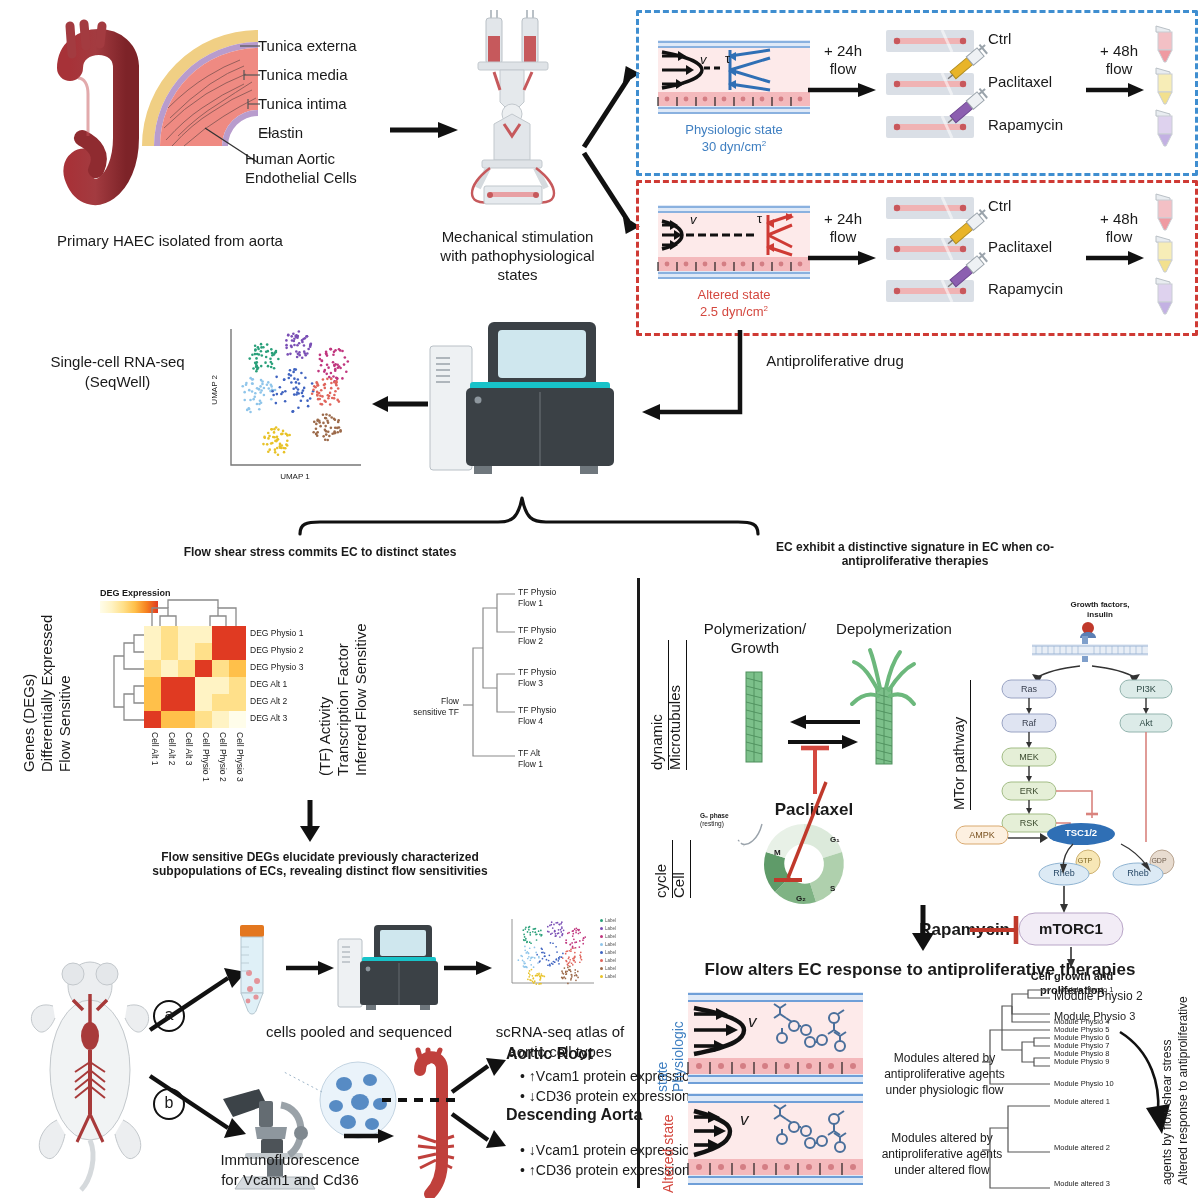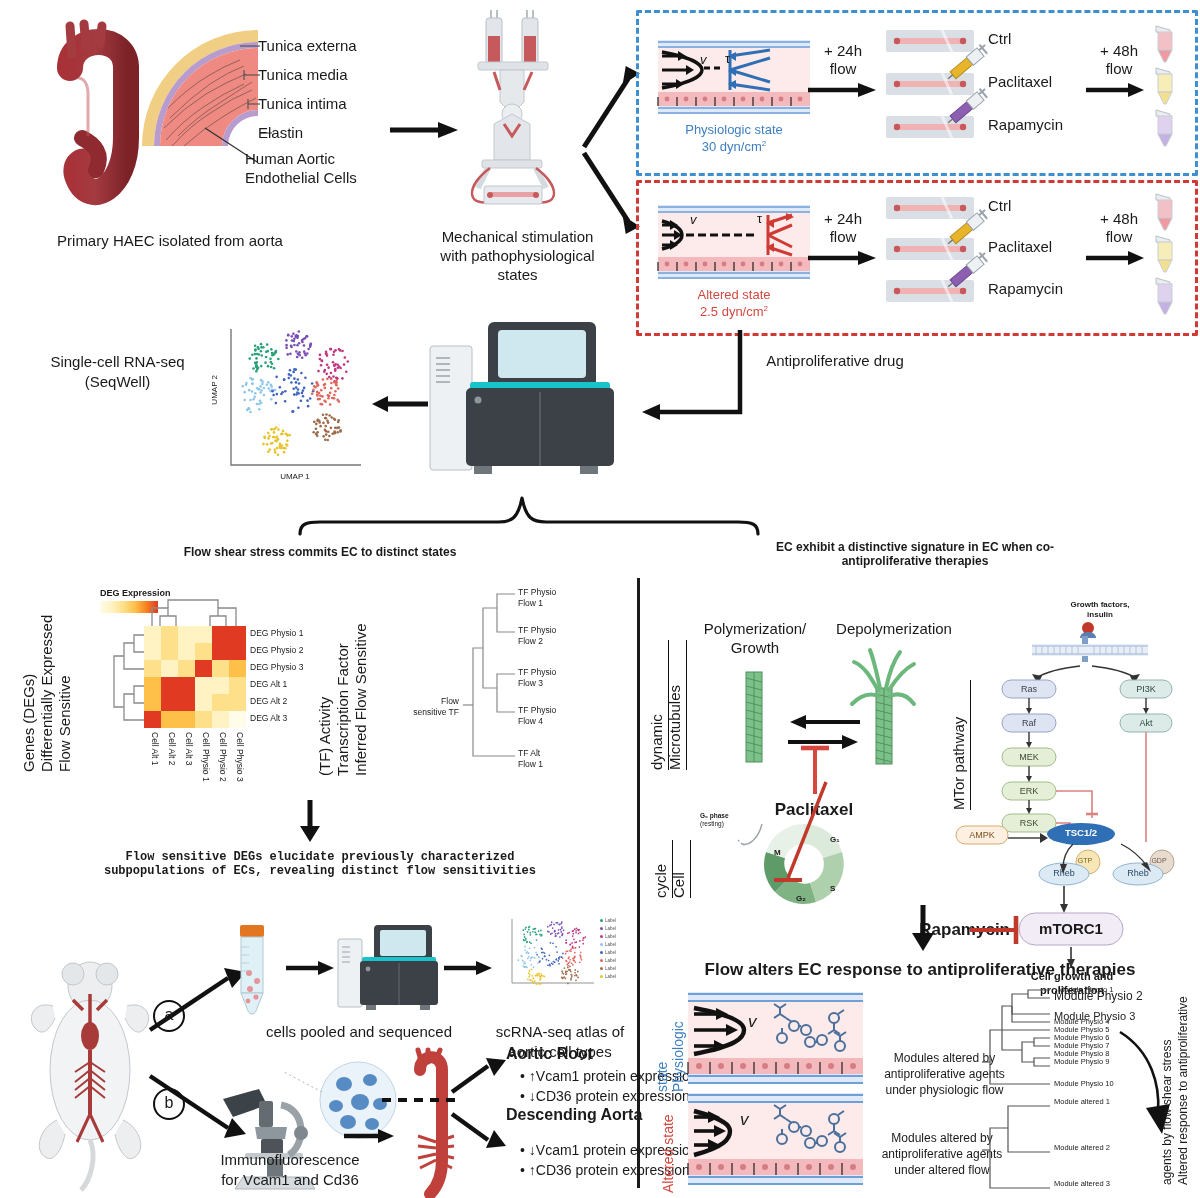--- a/index.html
+++ b/index.html
@@ -969,21 +969,21 @@
   <div>Flow 1</div>
 </div>
 
 <div class="abs" style="left:298px;top:800px;">
   <svg width="24" height="42" viewBox="0 0 24 42">
       <path d="M12 0 V28" stroke="#111" stroke-width="5"></path>
       <path d="M2 26 L12 42 L22 26 Z" fill="#111"></path>
     </svg>
 </div>
 
-<div class="abs ttl" style="left:20px;top:850px;width:600px;font-family:Liberation Mono, monospace;">
+<div class="abs ttl" style="left:20px;top:850px;width:600px;">
   <div>Flow sensitive DEGs elucidate previously characterized</div>
   <div>subpopulations of ECs, revealing distinct flow sensitivities</div>
 </div>
 
 <div class="abs" style="left:25px;top:950px;width:130px;height:240px;">
   <svg width="130" height="240" viewBox="0 0 130 240">
     <ellipse cx="65" cy="36" rx="22" ry="24" fill="#eceef0" stroke="#c3c8cc"></ellipse>
     <ellipse cx="48" cy="24" rx="11" ry="11" fill="#e4e7ea" stroke="#c3c8cc"></ellipse>
     <ellipse cx="82" cy="24" rx="11" ry="11" fill="#e4e7ea" stroke="#c3c8cc"></ellipse>
     <ellipse cx="65" cy="120" rx="40" ry="70" fill="#f1f3f4" stroke="#c3c8cc"></ellipse>

